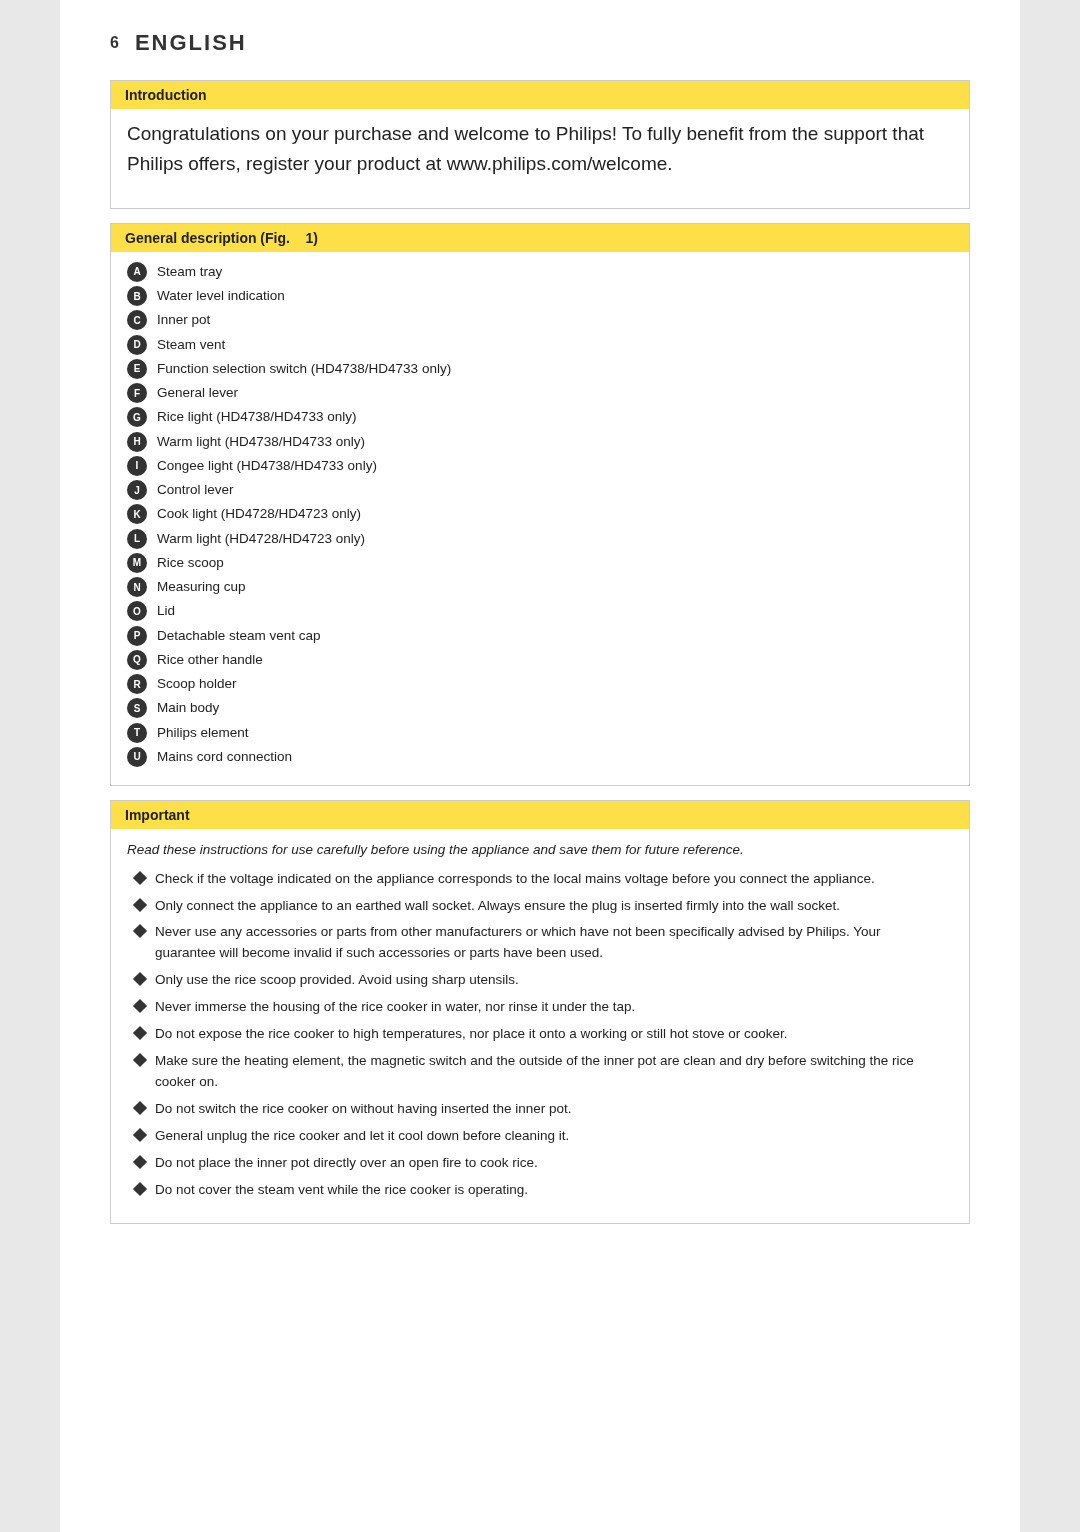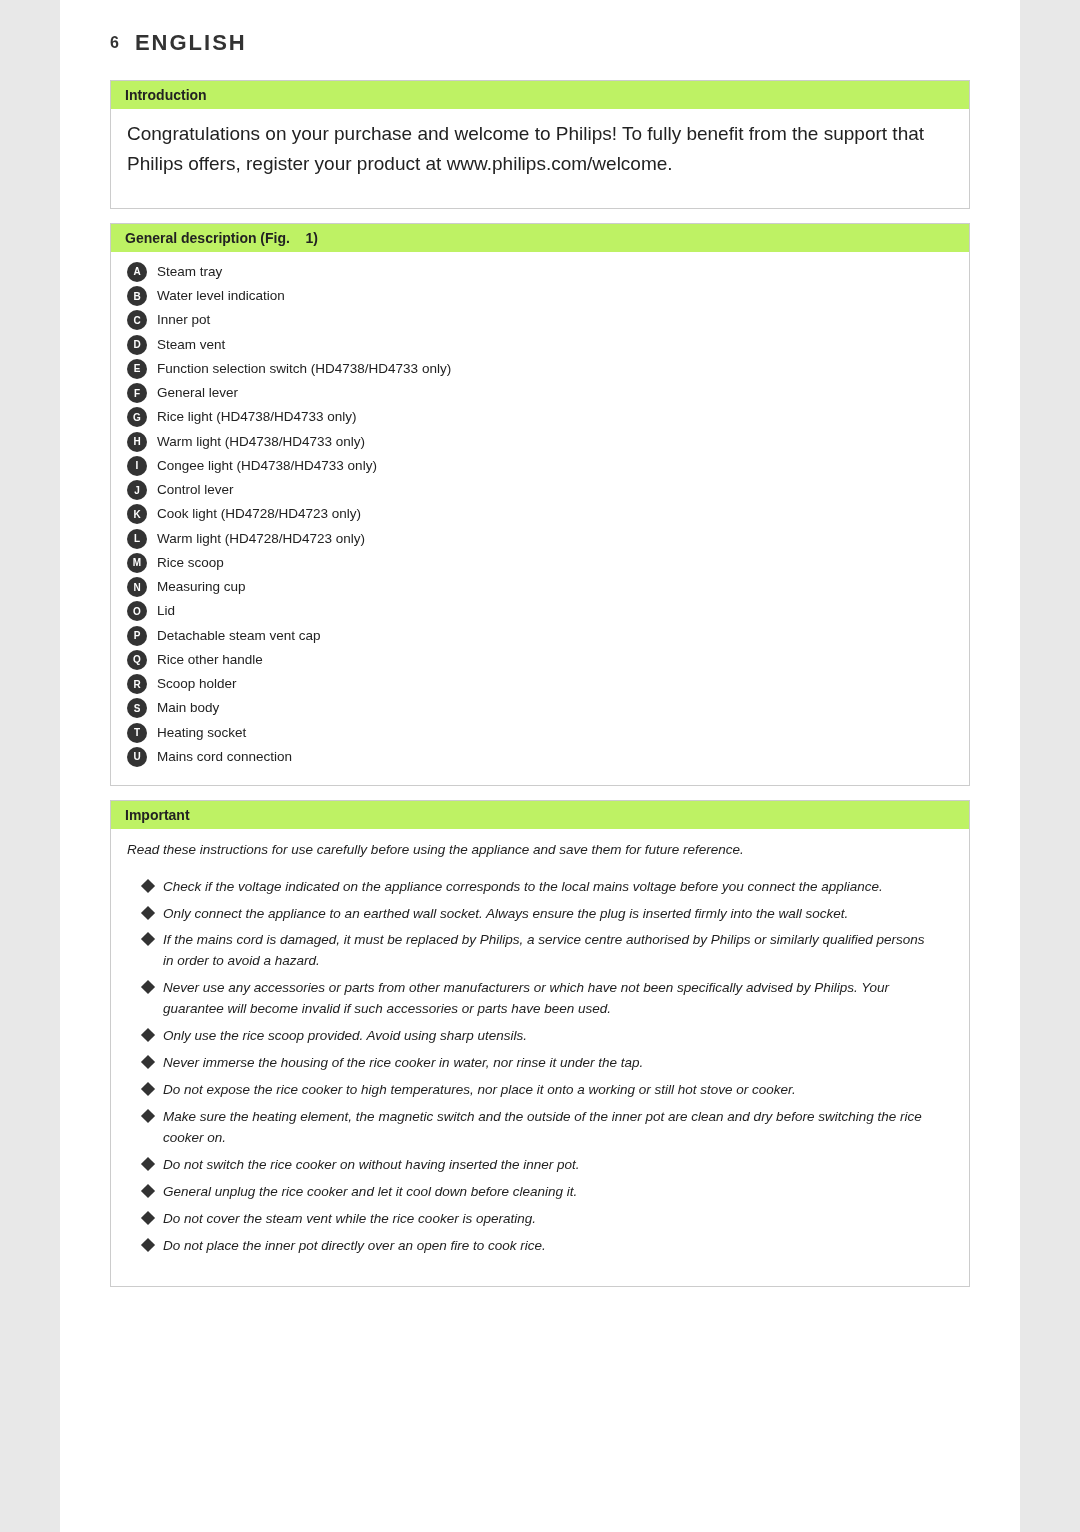--- a/index.html
+++ b/index.html
@@ -79,22 +79,21 @@
     .important-intro {
       font-size: 13.5px;
       color: #222;
       line-height: 1.6;
       margin-bottom: 8px;
       font-style: italic;
     }
     .bullet-list {
       list-style: none;
       padding: 0;
-      margin: 16px;
-      font-style: italic;
+      margin: 8px;
     }
     .bullet-list li {
       display: flex;
       align-items: flex-start;
       margin-bottom: 6px;
       font-size: 13.5px;
       line-height: 1.55;
     }
     .bullet-diamond {
       display: inline-block;
@@ -105,21 +104,21 @@
       margin-right: 10px;
       margin-top: 4px;
       flex-shrink: 0;
     }
     .section-wrapper {
       border: 1px solid #ccc;
       padding: 0 0 14px 0;
       margin-bottom: 14px;
     }
     .section-header-bar {
-      background: #bef264;
+      background: #fde047;
       padding: 6px 14px;
       font-size: 14px;
       font-weight: bold;
       color: #222;
       margin-bottom: 10px;
     }
     .section-content {
       padding: 0 16px;
     }
   </style>
@@ -219,21 +218,21 @@
           <li>
             <span class="item-badge">R</span>
             <span class="item-text">Scoop holder</span>
           </li>
           <li>
             <span class="item-badge">S</span>
             <span class="item-text">Main body</span>
           </li>
           <li>
             <span class="item-badge">T</span>
-            <span class="item-text">Heating socket</span>
+            <span class="item-text">Philips element</span>
           </li>
           <li>
             <span class="item-badge">U</span>
             <span class="item-text">Mains cord connection</span>
           </li>
         </ul>
     </div>
   </div>
 
   <div class="section-wrapper">
@@ -246,24 +245,20 @@
       <li>
             <span class="bullet-diamond"></span>
             <span>Check if the voltage indicated on the appliance corresponds to the local mains voltage before you connect the appliance.</span>
           </li>
           <li>
             <span class="bullet-diamond"></span>
             <span>Only connect the appliance to an earthed wall socket. Always ensure the plug is inserted firmly into the wall socket.</span>
           </li>
           <li>
             <span class="bullet-diamond"></span>
-            <span>If the mains cord is damaged, it must be replaced by Philips, a service centre authorised by Philips or similarly qualified persons in order to avoid a hazard.</span>
-          </li>
-          <li>
-            <span class="bullet-diamond"></span>
             <span>Never use any accessories or parts from other manufacturers or which have not been specifically advised by Philips. Your guarantee will become invalid if such accessories or parts have been used.</span>
           </li>
           <li>
             <span class="bullet-diamond"></span>
             <span>Only use the rice scoop provided. Avoid using sharp utensils.</span>
           </li>
           <li>
             <span class="bullet-diamond"></span>
             <span>Never immerse the housing of the rice cooker in water, nor rinse it under the tap.</span>
           </li>
@@ -278,23 +273,23 @@
           <li>
             <span class="bullet-diamond"></span>
             <span>Do not switch the rice cooker on without having inserted the inner pot.</span>
           </li>
           <li>
             <span class="bullet-diamond"></span>
             <span>General unplug the rice cooker and let it cool down before cleaning it.</span>
           </li>
           <li>
             <span class="bullet-diamond"></span>
+            <span>Do not place the inner pot directly over an open fire to cook rice.</span>
+          </li>
+          <li>
+            <span class="bullet-diamond"></span>
             <span>Do not cover the steam vent while the rice cooker is operating.</span>
           </li>
-          <li>
-            <span class="bullet-diamond"></span>
-            <span>Do not place the inner pot directly over an open fire to cook rice.</span>
-          </li>
         </ul>
     </div>
   </div>
 
 </div>
 
 </body></html>

